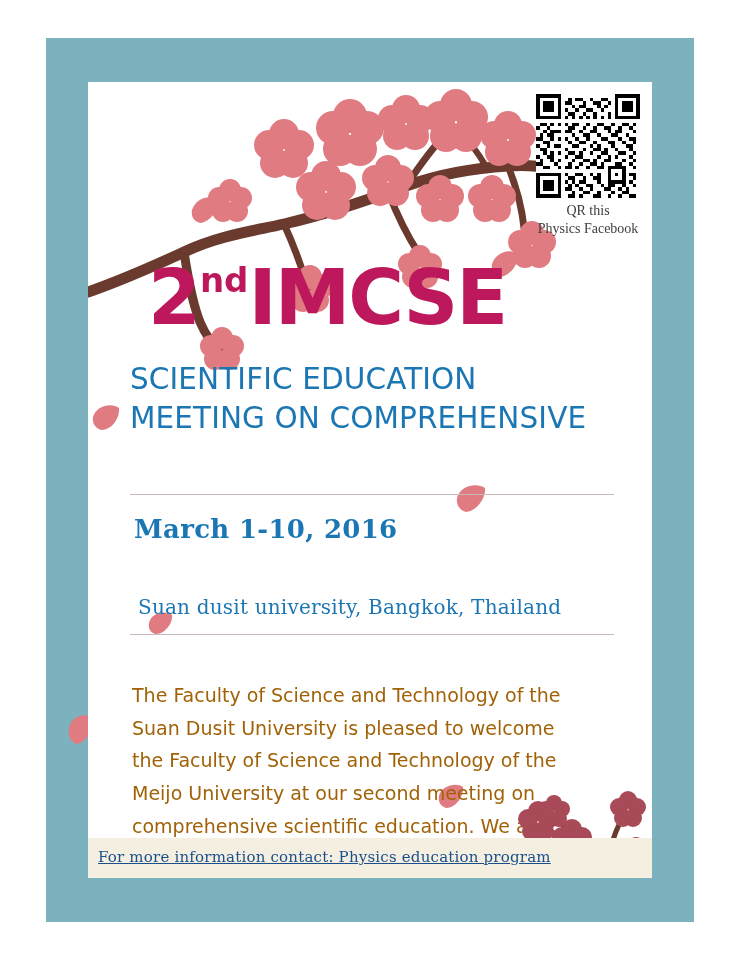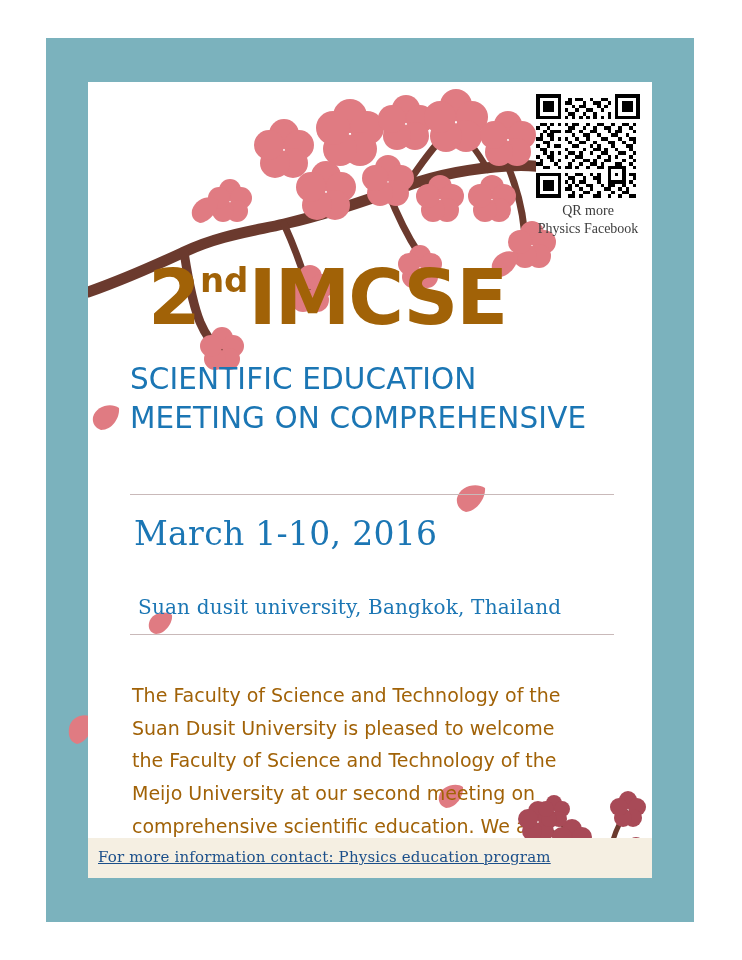--- a/index.html
+++ b/index.html
@@ -87,21 +87,21 @@
     color: #404040;
     line-height: 1.25;
     white-space: nowrap;
   }
 
   
   .title-main {
     position: absolute;
     left: 60px;
     top: 178px;
-    color: #a16207;
+    color: #be185d;
     font-family: "DejaVu Sans", sans-serif;
     font-weight: bold;
     font-size: 76px;
     letter-spacing: -1px;
     line-height: 1;
     white-space: nowrap;
   }
   .title-main .ord {
     font-size: 34px;
     vertical-align: super;
@@ -136,22 +136,22 @@
   .rule-top { top: 412px; }
   .rule-bottom { top: 552px; }
 
   
   .date-line {
     position: absolute;
     left: 46px;
     top: 432px;
     color: #1b76b4;
     font-family: "DejaVu Serif", serif;
-    font-weight: normal;
-    font-size: 33px;
+    font-weight: bold;
+    font-size: 26px;
     letter-spacing: 0.3px;
     white-space: nowrap;
   }
   .venue1 {
     position: absolute;
     left: 46px;
     top: 486px;
     color: #1b76b4;
     font-family: "DejaVu Serif", serif;
     font-size: 19px;
@@ -573,21 +573,21 @@
             <rect x="21" y="27" width="1" height="1"></rect>
           <rect x="24" y="27" width="2" height="1"></rect>
           <rect x="9" y="28" width="2" height="1"></rect>
             <rect x="12" y="28" width="1" height="1"></rect>
           <rect x="16" y="28" width="2" height="1"></rect>
             <rect x="20" y="28" width="1" height="1"></rect>
           <rect x="23" y="28" width="1" height="1"></rect>
             <rect x="26" y="28" width="2" height="1"></rect>
         </g>
       </svg>
-      <div class="qr-label">QR more</div>
+      <div class="qr-label">QR this</div>
       <div class="qr-label2">Physics Facebook</div>
     </div>
 
     <div class="title-main">
       <span>2</span><span class="ord">nd</span><span class="acronym">IMCSE</span>
     </div>
 
     <div class="title-sub">
       <div>SCIENTIFIC EDUCATION</div>
       <div>MEETING ON COMPREHENSIVE</div>

